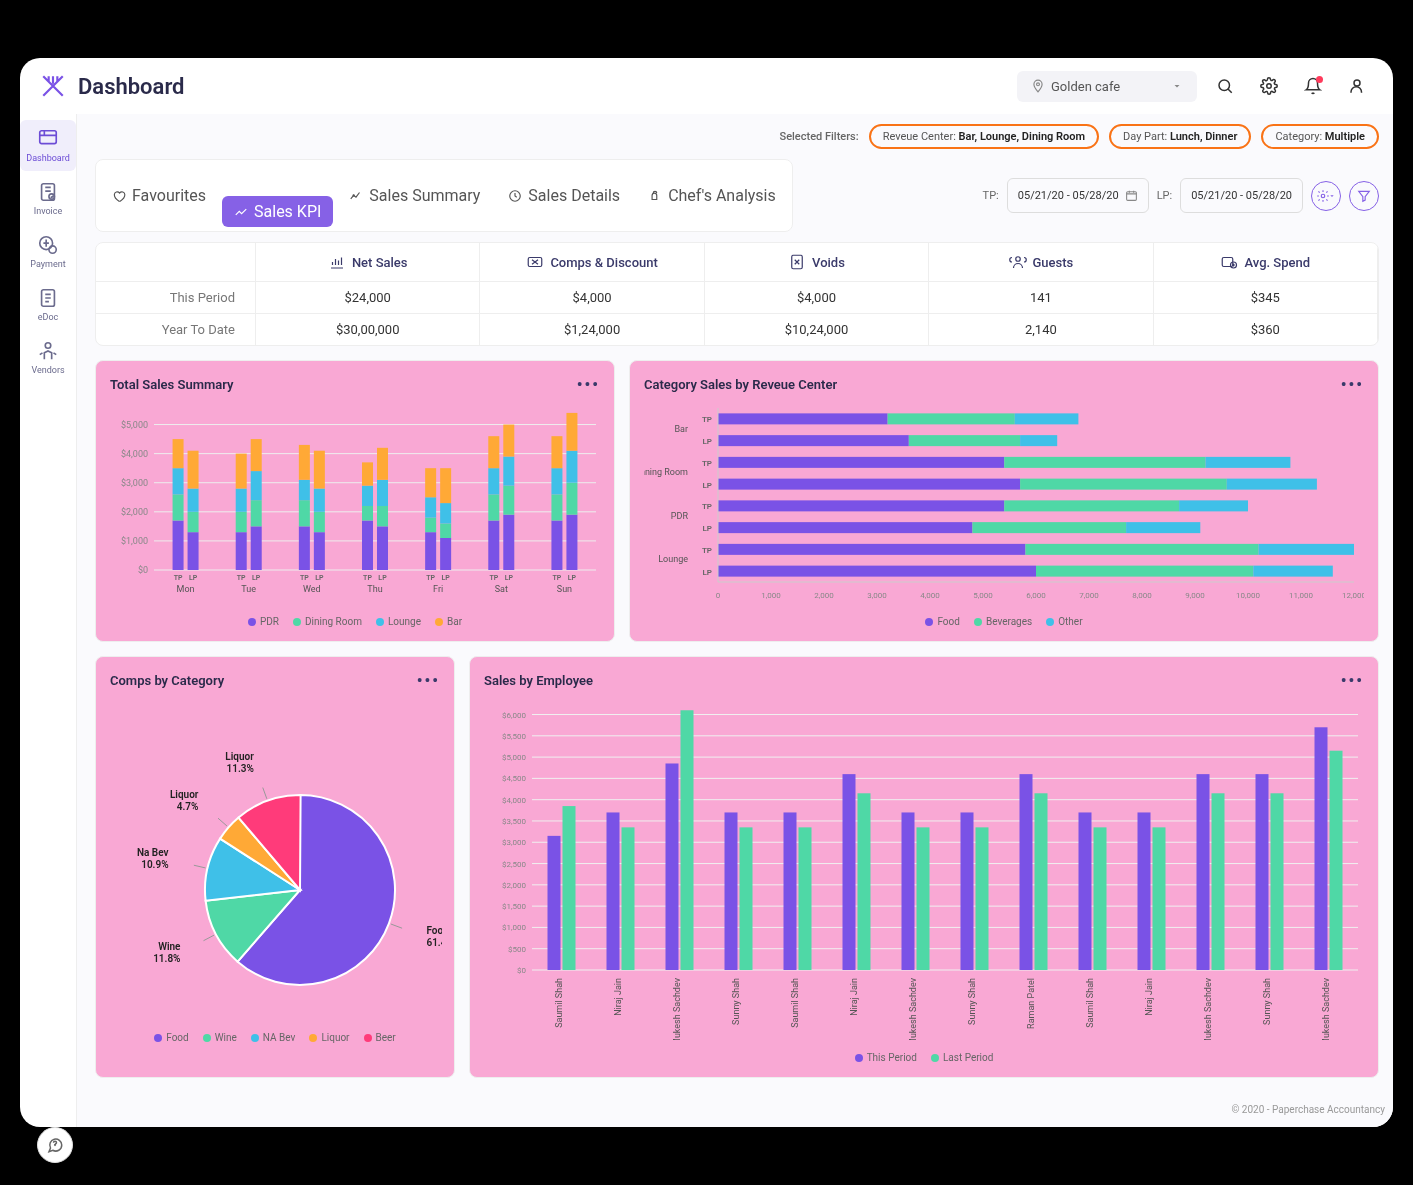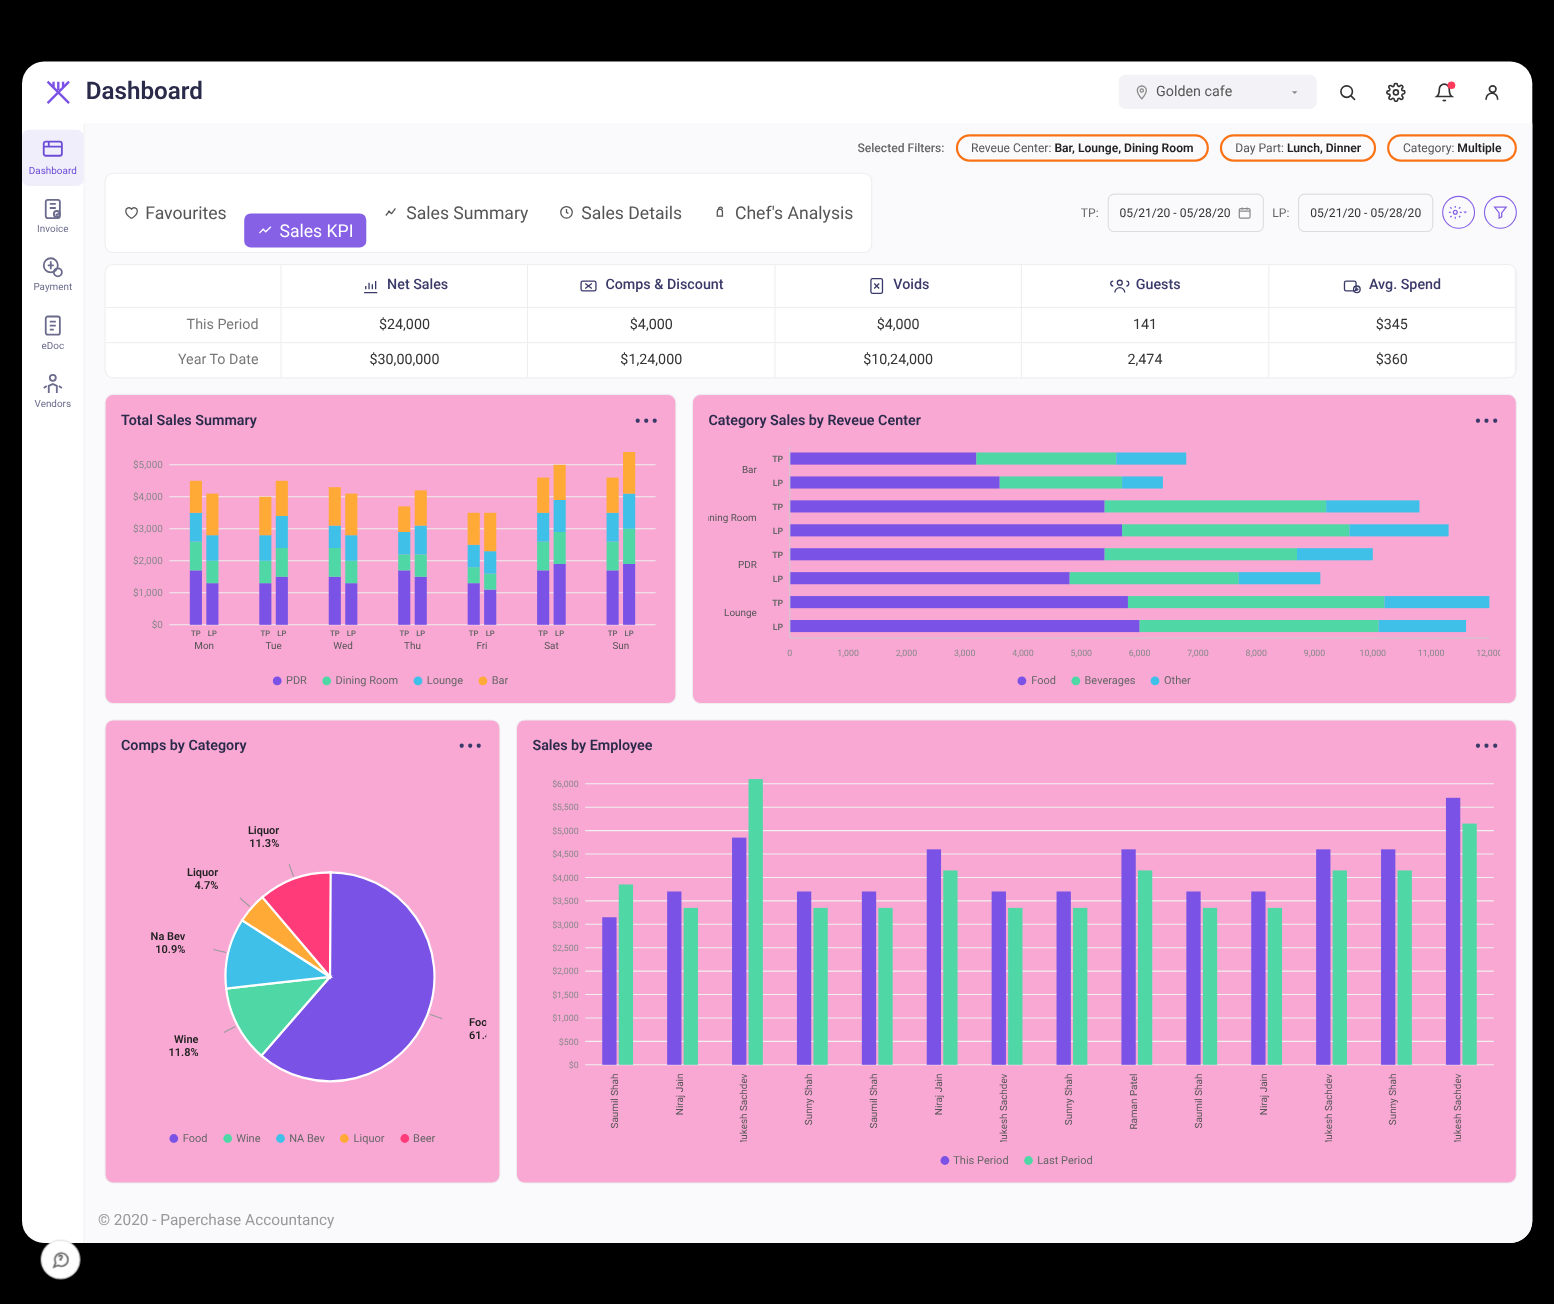--- a/index.html
+++ b/index.html
@@ -41,21 +41,21 @@
 .charts-grid { display: grid; grid-template-columns: 520px 1fr; gap: 14px; padding: 0 18px 14px; }
 .charts-grid-2 { display: grid; grid-template-columns: 360px 1fr; gap: 14px; padding: 0 18px 14px; }
 .card { background: #f9a8d4; border: 1px solid #eee; border-radius: 8px; padding: 14px; }
 .card-head { display: flex; align-items: center; justify-content: space-between; margin-bottom: 10px; }
 .card-title { font-size: 13px; font-weight: 600; color: #2a2a4a; }
 .more-btn { letter-spacing: 2px; color: #3a3a6a; font-weight: 700; cursor: pointer; }
 .legend { display: flex; justify-content: center; gap: 14px; margin-top: 8px; font-size: 10px; color: #666; }
 .legend span { display: flex; align-items: center; gap: 4px; }
 .legend i { width: 8px; height: 8px; border-radius: 50%; display: inline-block; }
 .chart-area { position: relative; }
-.footer { text-align: left; padding: 12px; font-size: 14px; color: #999; }
+.footer { text-align: right; padding: 12px; font-size: 10px; color: #999; }
 .help-bubble { position: fixed; bottom: 22px; left: calc(50% - 670px); width: 36px; height: 36px; border-radius: 50%; background: #fff; border: 1px solid #ddd; display: flex; align-items: center; justify-content: center; color: #666; cursor: pointer; }
 </style>
 </head>
 <body>
 
 <div class="app-frame">
   <div class="topbar">
     <svg class="logo" viewBox="0 0 24 24" fill="none" stroke="#7a52e6" stroke-width="2">
         <path d="M3 3l18 18M21 3L3 21M8 3v5M12 3v7M16 3v5"></path>
       </svg>
@@ -257,21 +257,21 @@
             <div>$4,000</div>
             <div>$4,000</div>
             <div>141</div>
             <div>$345</div>
         </div>
         <div class="kpi-row">
           <div>Year To Date</div>
           <div>$30,00,000</div>
             <div>$1,24,000</div>
             <div>$10,24,000</div>
-            <div>2,474</div>
+            <div>2,140</div>
             <div>$360</div>
         </div>
       </div>
 
       <div class="charts-grid">
         <div class="card">
           <div class="card-head">
               <div class="card-title">Total Sales Summary</div>
               <div class="more-btn">•••</div>
             </div>

